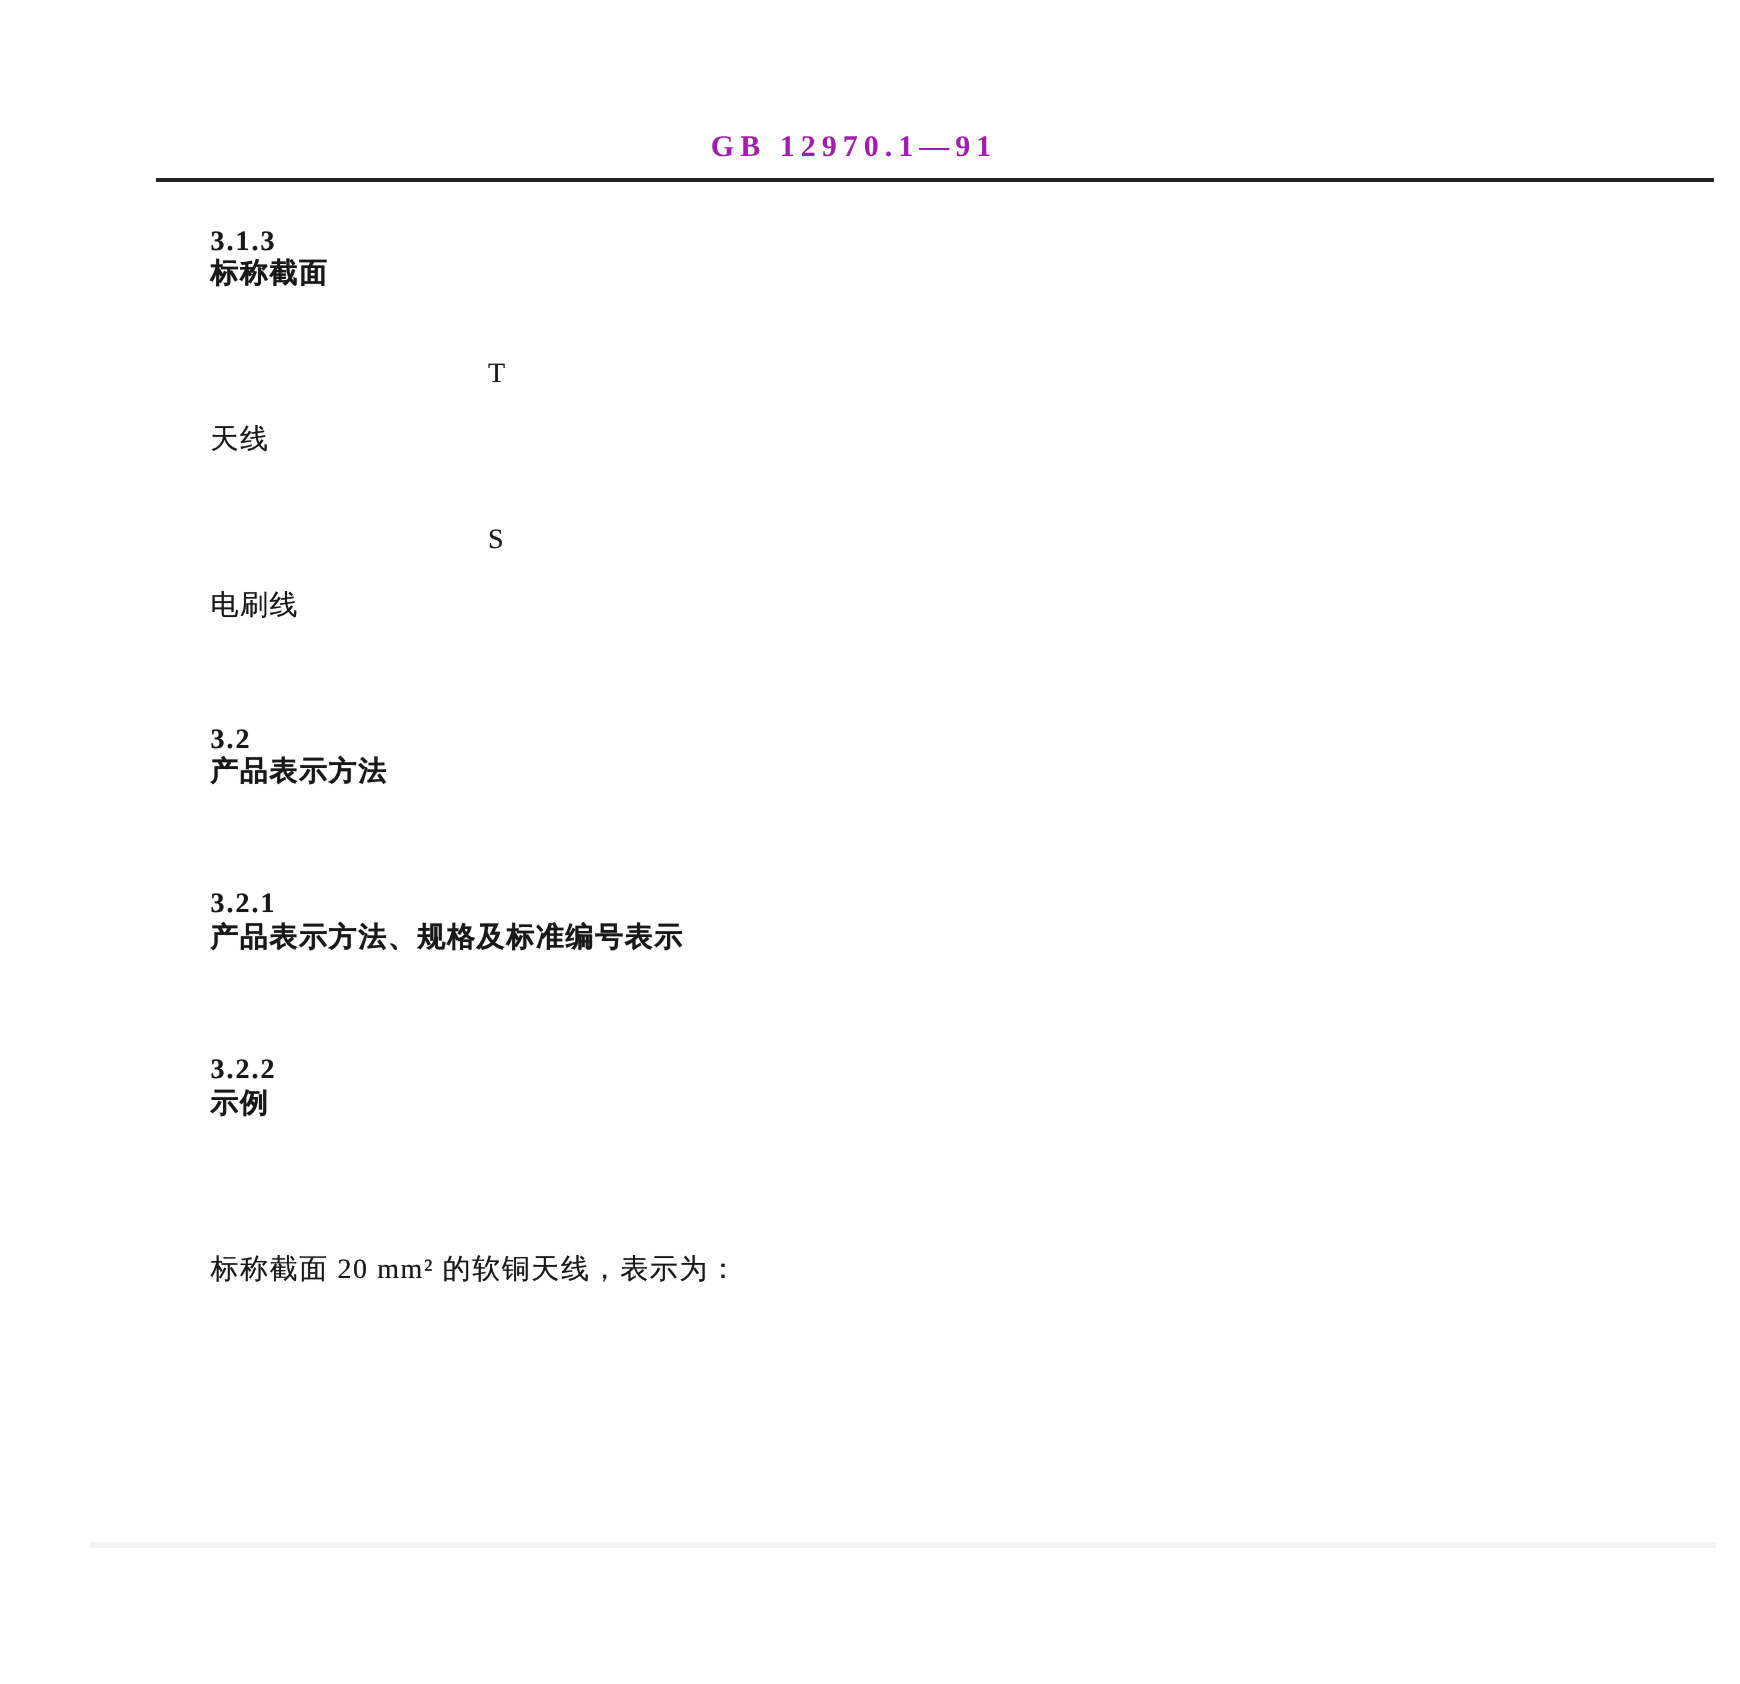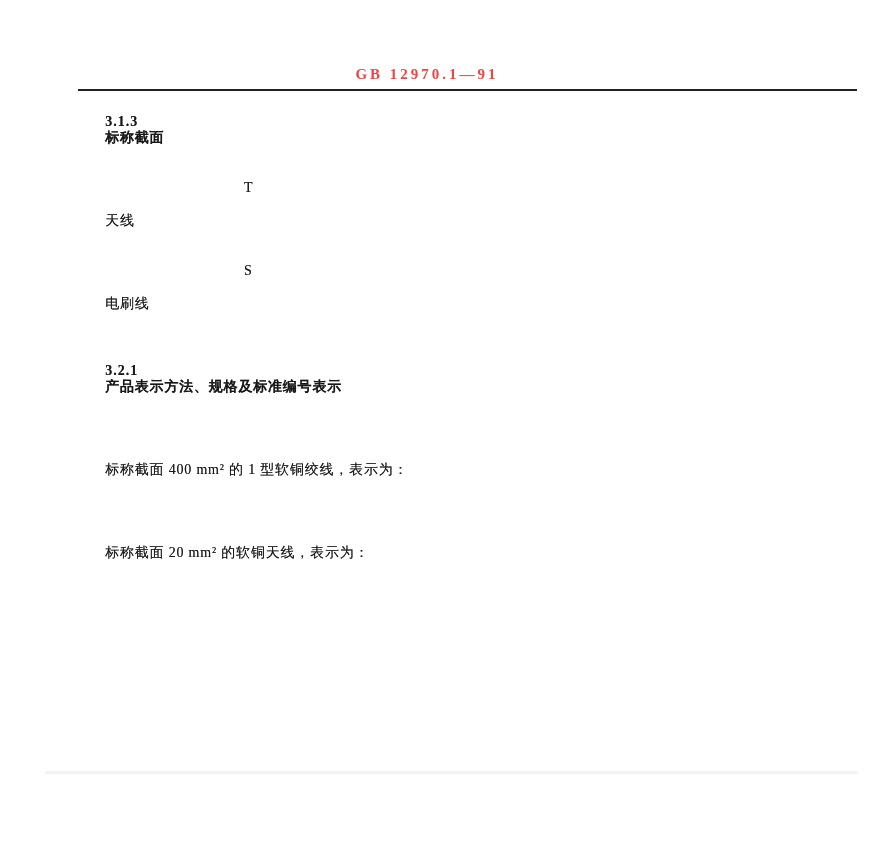--- a/index.html
+++ b/index.html
@@ -7,21 +7,21 @@
   body {
     width:870px; height:842px; background:var(--page);
     font-family:"Liberation Serif","DejaVu Serif",serif;
     color:var(--ink);
     overflow:hidden;
   }
   .canvas { position:relative; width:870px; height:842px; background:var(--page); }
   .doc-header {
     position:absolute; top:66px; left:0; width:854px;
     text-align:center; font-weight:bold; font-size:15px;
-    letter-spacing:3px; color:#ef4444;
+    letter-spacing:3px; color:#a21caf;
   }
   .header-rule {
     position:absolute; top:89px; left:78px; width:779px; height:2px;
     background:#222;
   }
   .scan-bottom-edge {
     position:absolute; top:771px; left:45px; width:813px; height:3px;
     background:#f3f3f3;
   }
   .content {
@@ -50,26 +50,30 @@
     
   </div><div class="line def">
     
     <span class="txt">天线</span>
     <span class="tab">T</span>
   </div><div class="line def">
     
     <span class="txt">电刷线</span>
     <span class="tab">S</span>
   </div><div class="line clause">
+    <span class="num">3.2</span>
+    <span class="txt">产品表示方法</span>
+    
+  </div><div class="line clause">
     <span class="num">3.2.1</span>
     <span class="txt">产品表示方法、规格及标准编号表示</span>
     
-  </div><div class="line indent">
-    
-    <span class="txt">标称截面 400 mm² 的 1 型软铜绞线，表示为：</span>
+  </div><div class="line clause">
+    <span class="num">3.2.2</span>
+    <span class="txt">示例</span>
     
   </div><div class="line indent">
     
     <span class="txt">标称截面 20 mm² 的软铜天线，表示为：</span>
     
   </div></div>
   <div class="scan-bottom-edge"></div>
 </div>
 
 </body></html>

